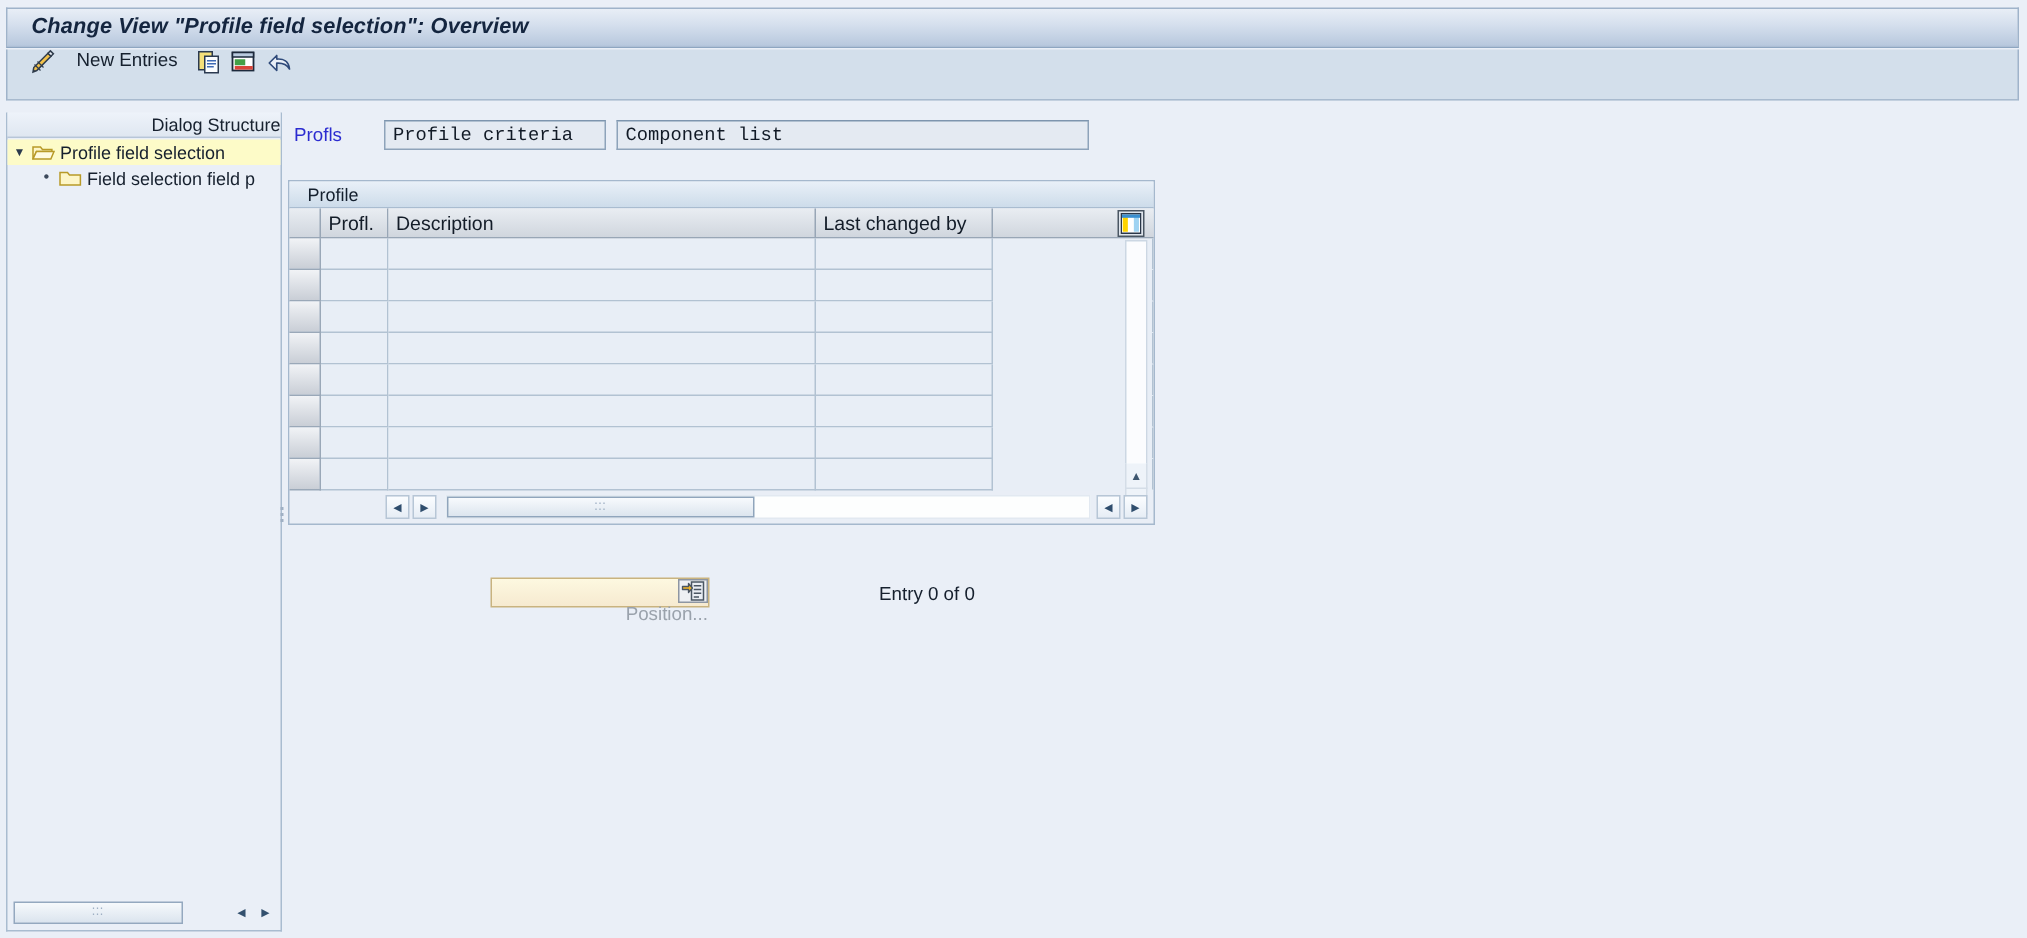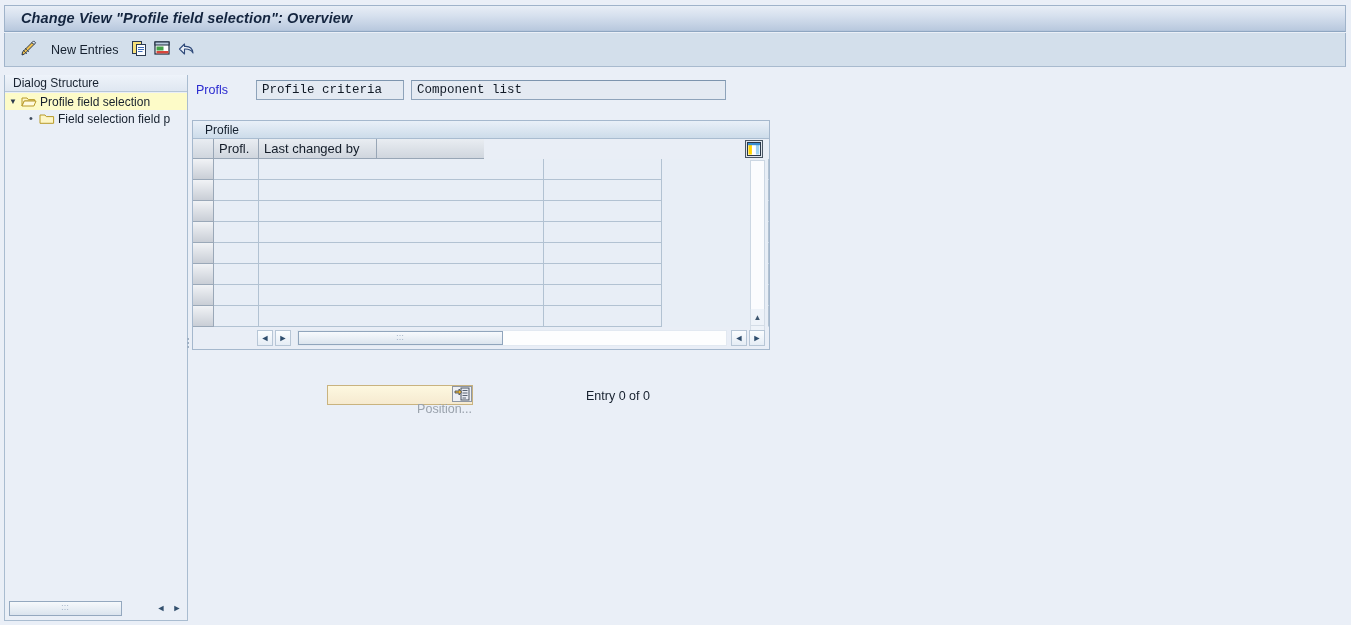--- a/index.html
+++ b/index.html
@@ -36,21 +36,21 @@
   .toolbar {
     position: absolute; left: 4px; top: 33px;
     width: 1342px; height: 34px;
     background: #d3dfeb;
     border-left: 1px solid #9fb3ca;
     border-right: 1px solid #9fb3ca;
     border-bottom: 1px solid #a8bace;
   }
   .tb-item {
     position: absolute; top: 0; height: 34px;
-    display: flex; align-items: center;
+    display: flex; 
   }
   .tb-label {
     font-size: 12.5px; color: #15202e; white-space: nowrap;
   }
   .watermark {
     position: absolute; left: 249px; top: 38px;
     font-family: "Liberation Serif", serif;
     font-size: 23px; font-weight: bold;
     color: #e5b887; opacity: .95;
     white-space: nowrap; letter-spacing: .2px;
@@ -65,20 +65,21 @@
     border-top: none;
   }
   .sidebar-header {
     position: absolute; left: 0; top: 0;
     width: 182px; height: 17px;
     background: linear-gradient(to bottom,#eef3fa,#dfe7f1);
     border-bottom: 1px solid #b7c6d8;
     font-size: 12px; color: #17212f;
     padding: 1px 0 0 8px;
     white-space: nowrap;
+    text-align: right;
   }
   .tree { position: absolute; left: 0; top: 18px; width: 182px; }
   .tree-row {
     position: relative; height: 17px;
     display: flex; align-items: center;
     white-space: nowrap; font-size: 12px; color: #16202e;
   }
   .tree-row.selected { background: #fdfbc8; }
   .tw-arrow {
     width: 16px; text-align: center; color: #2b3a4d; font-size: 8px;
@@ -393,20 +394,21 @@
     </div>
 
     <div class="tablewrap">
       <div class="tbl-caption">Profile</div>
 
       <div class="tbl-inner">
 
         <div class="colhead">
           <div class="ch-cell ch-sel"></div>
           <div class="ch-cell" style="width:45px;">Profl.</div>
+          <div class="ch-cell" style="width:285px;">Description</div>
           <div class="ch-cell" style="width:118px;">Last changed by</div>
           <div class="ch-cell ch-tail" style="width:107px;"></div>
         </div>
 
         <div class="rows">
           <div class="trow">
             <div class="rsel"></div>
             <div class="rcell" style="width:45px;"></div>
             <div class="rcell" style="width:285px;"></div>
             <div class="rcell" style="width:118px;"></div>

